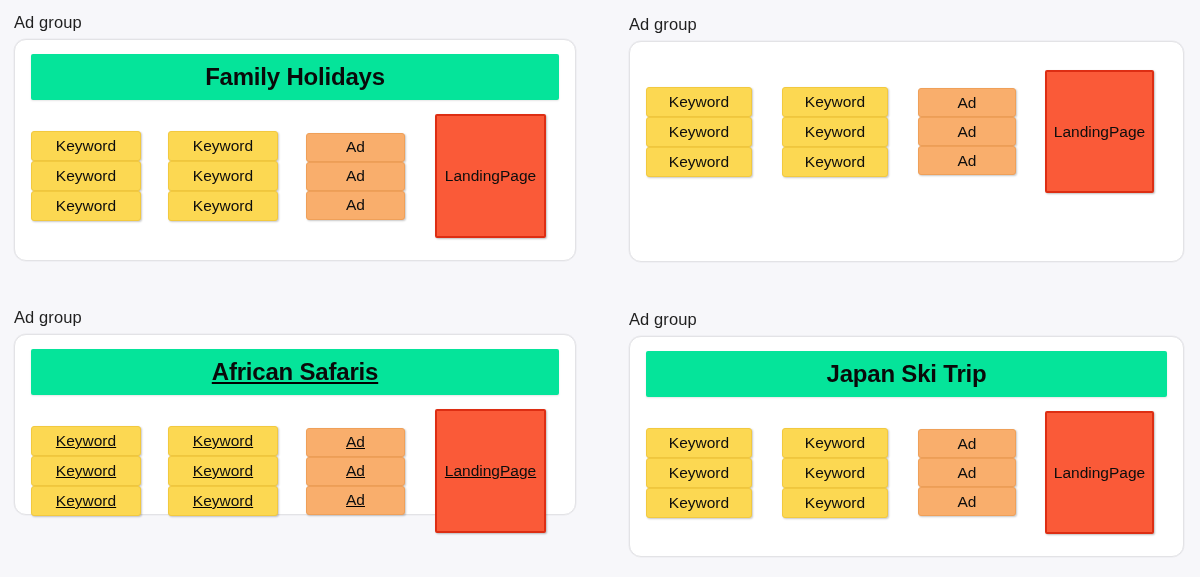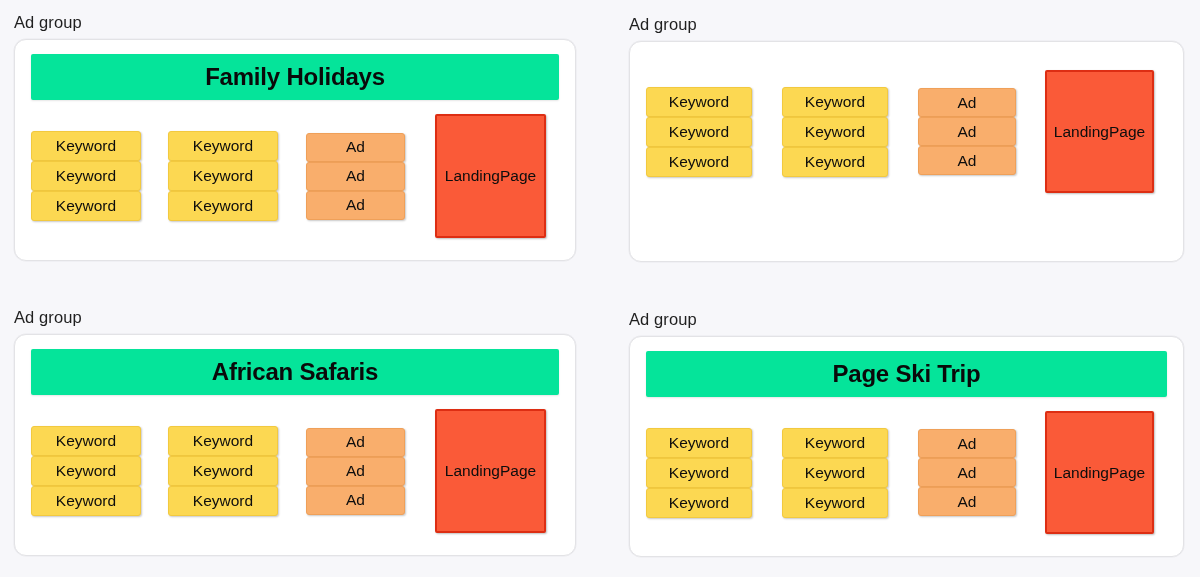--- a/index.html
+++ b/index.html
@@ -206,21 +206,21 @@
             <span>Landing</span>
             <span>Page</span>
           </div>
         </div>
       </div>
     </div>
   </div>
 
   <div class="adgroup" style="left:14px; top:307px; width:562px;">
     <div class="adgroup-label">Ad group</div>
-    <div class="card" style="height:222px;">
+    <div class="card" style="height:181px;text-decoration:underline;">
       <div class="banner" style="height:46px; width:100%;">
         <span>African Safaris</span>
       </div>
       <div class="grid" style="margin-top:14px; height:124px;">
         <div class="col col-kw" style="width:110px;">
           <div class="chip chip-keyword" style="height:30px;">
             <span>Keyword</span>
           </div>
           <div class="chip chip-keyword" style="height:30px;">
             <span>Keyword</span>
@@ -258,21 +258,21 @@
           </div>
         </div>
       </div>
     </div>
   </div>
 
   <div class="adgroup" style="left:629px; top:309px; width:555px;">
     <div class="adgroup-label">Ad group</div>
     <div class="card" style="height:221px;">
       <div class="banner" style="height:46px; width:100%;">
-        <span>Page Ski Trip</span>
+        <span>Japan Ski Trip</span>
       </div>
       <div class="grid" style="margin-top:14px; height:123px;">
         <div class="col col-kw" style="width:106px;">
           <div class="chip chip-keyword" style="height:30px;">
             <span>Keyword</span>
           </div>
           <div class="chip chip-keyword" style="height:30px;">
             <span>Keyword</span>
           </div>
           <div class="chip chip-keyword" style="height:30px;">

